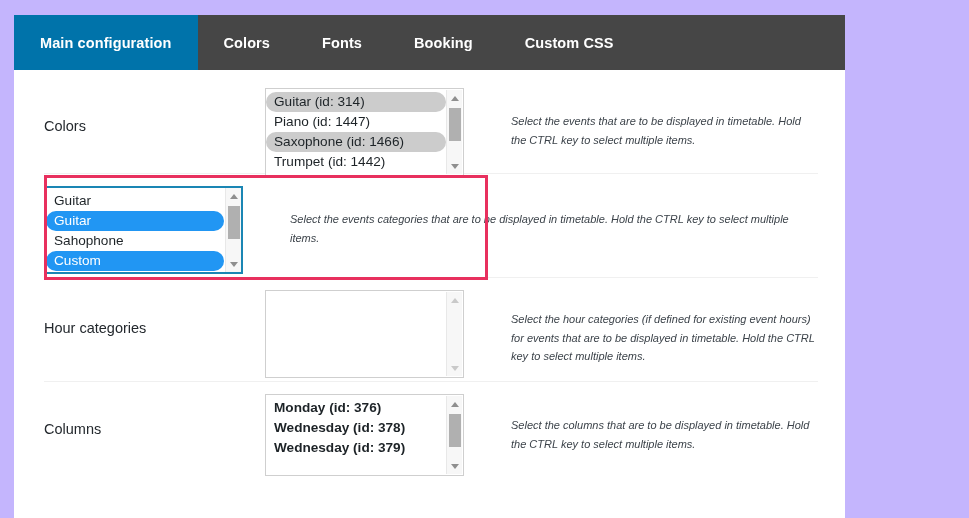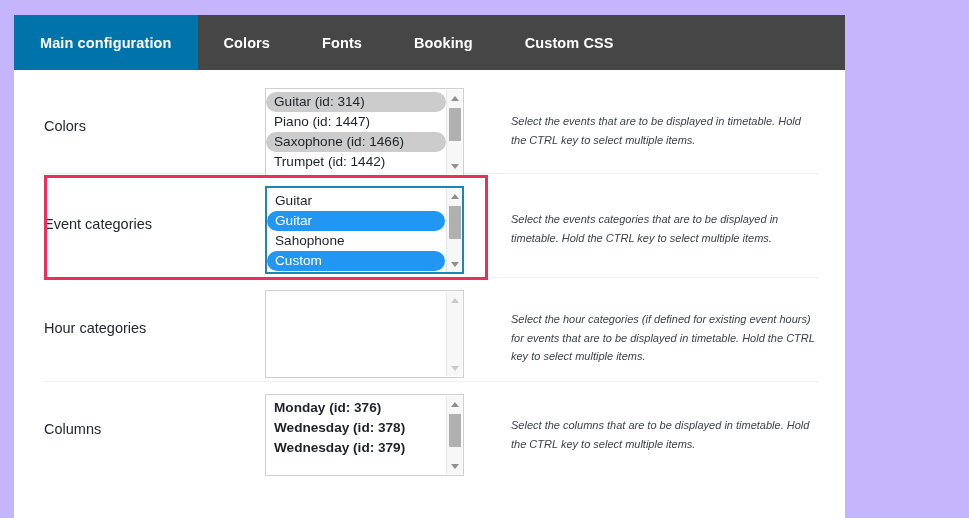--- a/index.html
+++ b/index.html
@@ -215,21 +215,20 @@
                 <div class="arrow down">
                   <span class="tri down"></span>
                 </div>
                 <div class="thumb" style="top: 18px; height: 33px;"></div>
               </div>
             </div>
           </div>
           <div class="row-desc" style="padding-top: 24px;">Select the events that are to be displayed in timetable. Hold the CTRL key to select multiple items.</div>
         </div>
         <div class="row" style="height: 104px; padding-top: 12px;">
-          <div class="row-label" style="padding-top: 30px;">Event categories</div>
           <div class="row-field">
             <div class="mselect focused" style="height: 88px;">
               <div class="opts">
                 <div class="opt">Guitar</div>
                 <div class="opt sel-blue">Guitar</div>
                 <div class="opt">Sahophone</div>
                 <div class="opt sel-blue">Custom</div>
               </div>
               <div class="sbar">
                 <div class="arrow up">

